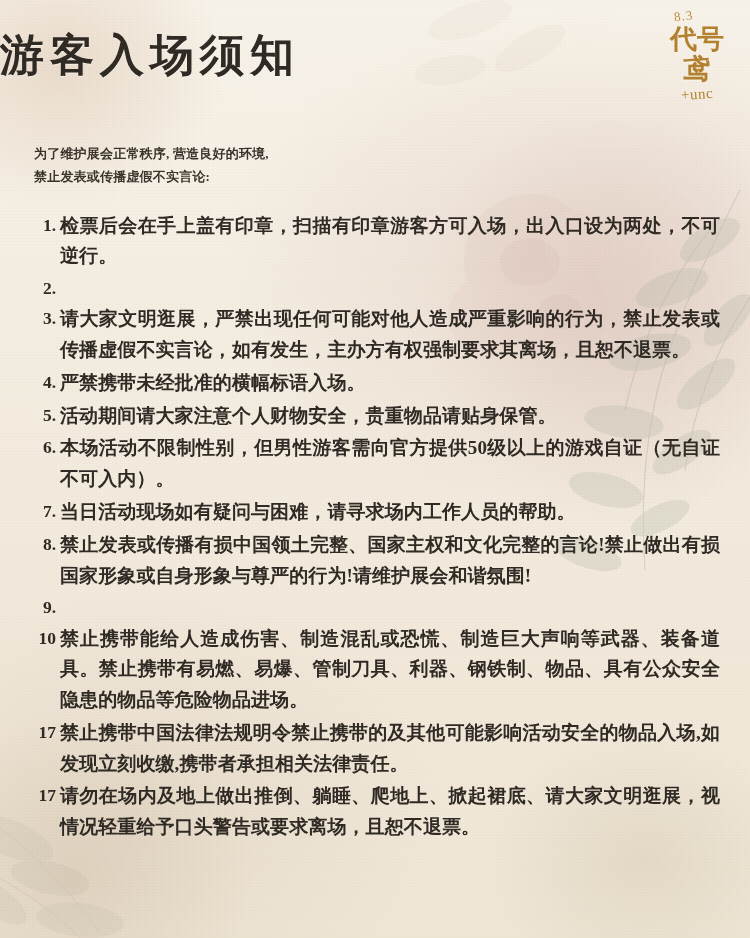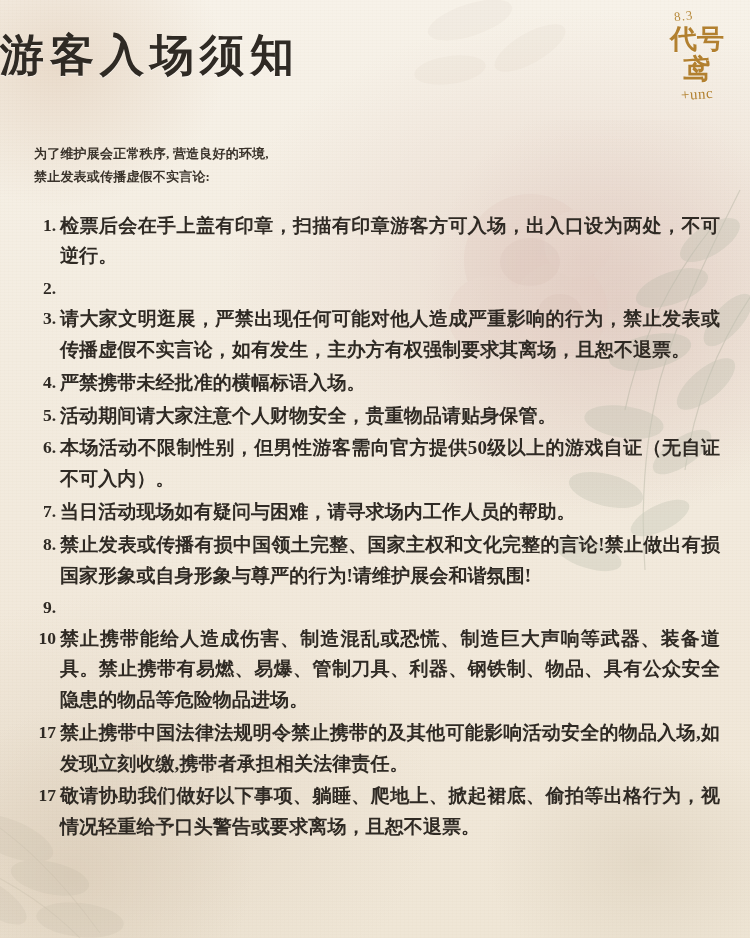--- a/index.html
+++ b/index.html
@@ -298,17 +298,17 @@
     <li class="rule">
       <span class="rule-num">10</span>
       <span class="rule-text">禁止携带能给人造成伤害、制造混乱或恐慌、制造巨大声响等武器、装备道具。禁止携带有易燃、易爆、管制刀具、利器、钢铁制、物品、具有公众安全隐患的物品等危险物品进场。</span>
     </li>
     <li class="rule">
       <span class="rule-num">17</span>
       <span class="rule-text">禁止携带中国法律法规明令禁止携带的及其他可能影响活动安全的物品入场,如发现立刻收缴,携带者承担相关法律责任。</span>
     </li>
     <li class="rule">
       <span class="rule-num">17</span>
-      <span class="rule-text">敬请协助我们做好以下事项、躺睡、爬地上、掀起裙底、偷拍等出格行为，视情况轻重给予口头警告或要求离场，且恕不退票。</span>
+      <span class="rule-text">请勿在场内及地上做出推倒、躺睡、爬地上、掀起裙底、请大家文明逛展，视情况轻重给予口头警告或要求离场，且恕不退票。</span>
     </li>
   </ol>
 
 </div>
 
 </body></html>

